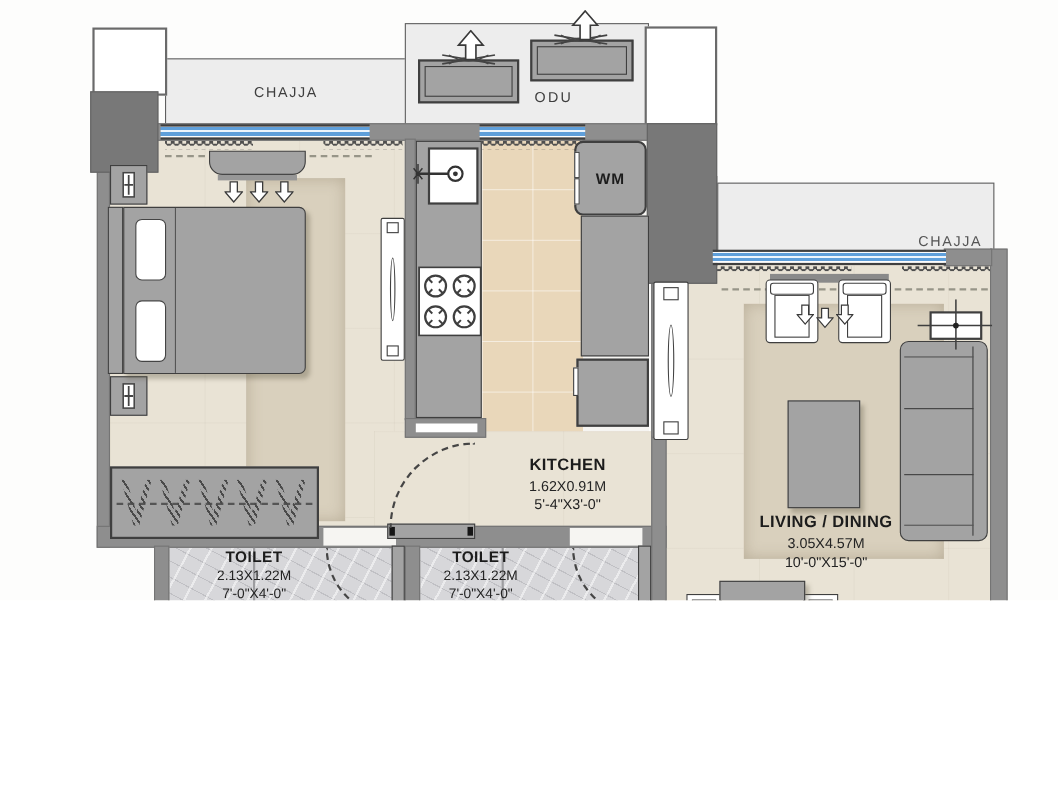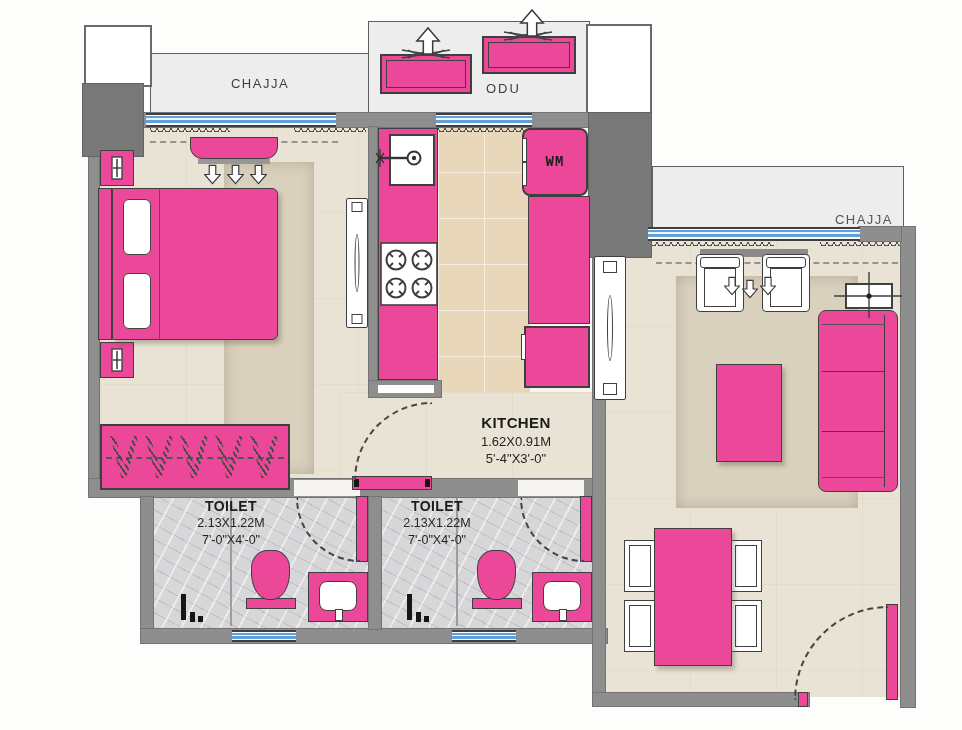--- a/index.html
+++ b/index.html
@@ -1,16 +1,16 @@
 <!DOCTYPE html>
 <html><head>
 <meta charset="utf-8">
 <style>
   html,body{margin:0;padding:0;background:#fff;}
-  #plan{position:relative;width:962px;height:730px;background:#fdfdfc;overflow:hidden;
+  #plan{position:relative;width:962px;height:546px;background:#fdfdfc;overflow:hidden;
         font-family:"Liberation Sans",sans-serif;}
   .abs{position:absolute;box-sizing:border-box;}
   .wall{position:absolute;box-sizing:border-box;background:#8e8e8e;border:1px solid #747474;z-index:10;}
   .wallD{background:#787878;border-color:#636363;z-index:11;}
   .floor{position:absolute;z-index:1;}
   .floor-beige{background:#e9e3d5;
     background-image:linear-gradient(rgba(120,110,90,.06) 1px,transparent 1px),
                      linear-gradient(90deg,rgba(120,110,90,.06) 1px,transparent 1px);
     background-size:86px 86px;}
   .floor-tan{background:#e9d7ba;
@@ -21,21 +21,21 @@
     background-image:repeating-linear-gradient(118deg,rgba(255,255,255,.5) 0 2px,transparent 2px 17px),
                      repeating-linear-gradient(28deg,rgba(110,110,118,.22) 0 1px,transparent 1px 13px);}
   .rug{position:absolute;background:#d9d0bd;box-shadow:inset 0 0 14px rgba(120,105,80,.35);z-index:2;}
   .band{position:absolute;background:#ededed;border:1.6px solid #5f5f5f;z-index:4;
         display:flex;align-items:center;justify-content:center;}
   .whitebox{position:absolute;background:#fff;border:2px solid #6a6a6a;z-index:5;}
   .win{position:absolute;box-sizing:border-box;border-top:2px solid #3f3f3f;border-bottom:2px solid #3f3f3f;
        background:linear-gradient(to bottom,#fdfdfd 0 8%,#5f9fda 8% 34%,#eef5fc 34% 52%,#5f9fda 52% 82%,#fdfdfd 82% 100%);
        z-index:12;}
   .gap{position:absolute;background:#f6f5f2;z-index:13;}
-  .fix{position:absolute;box-sizing:border-box;background:#ec4899;border:1.6px solid #3f3f3f;z-index:20;font-family:Liberation Mono, monospace;}
+  .fix{position:absolute;box-sizing:border-box;background:#a3a3a3;border:1.6px solid #3f3f3f;z-index:20;}
   .shadowed{box-shadow:3px 4px 4px rgba(95,88,70,.35);}
   .scallop{position:absolute;z-index:6;height:8px;background-repeat:repeat-x;
     background-image:radial-gradient(circle at 3.5px 1px,rgba(0,0,0,0) 2.1px,#4f4f4f 2.1px 3.3px,rgba(0,0,0,0) 3.3px);
     background-size:7px 8px;}
   .dash{position:absolute;border-top:2px dashed #979588;z-index:6;}
   .arc{position:absolute;z-index:24;border:2px dashed #454545;background:transparent;}
   .arc.tl{border-right:none;border-bottom:none;border-top-left-radius:100%;}
   .arc.bl{border-right:none;border-top:none;border-bottom-left-radius:100%;}
   .rlabel{position:absolute;text-align:center;color:#1c1c1c;z-index:40;line-height:1.32;}
   .rname{font-weight:bold;font-size:15px;letter-spacing:.4px;white-space:nowrap;}
@@ -307,14 +307,19 @@
   <div class="rlabel" style="left:166px;top:497px;width:130px">
     <div class="rname sm">TOILET</div>
     <div class="rdim sm">2.13X1.22M</div>
     <div class="rdim sm">7'-0"X4'-0"</div>
   </div>
   <div class="rlabel" style="left:372px;top:497px;width:130px">
     <div class="rname sm">TOILET</div>
     <div class="rdim sm">2.13X1.22M</div>
     <div class="rdim sm">7'-0"X4'-0"</div>
   </div>
+  <div class="rlabel" style="left:671px;top:465px;width:160px">
+    <div class="rname">LIVING / DINING</div>
+    <div class="rdim">3.05X4.57M</div>
+    <div class="rdim">10'-0"X15'-0"</div>
+  </div>
 
 </div>
 
 </body></html>

